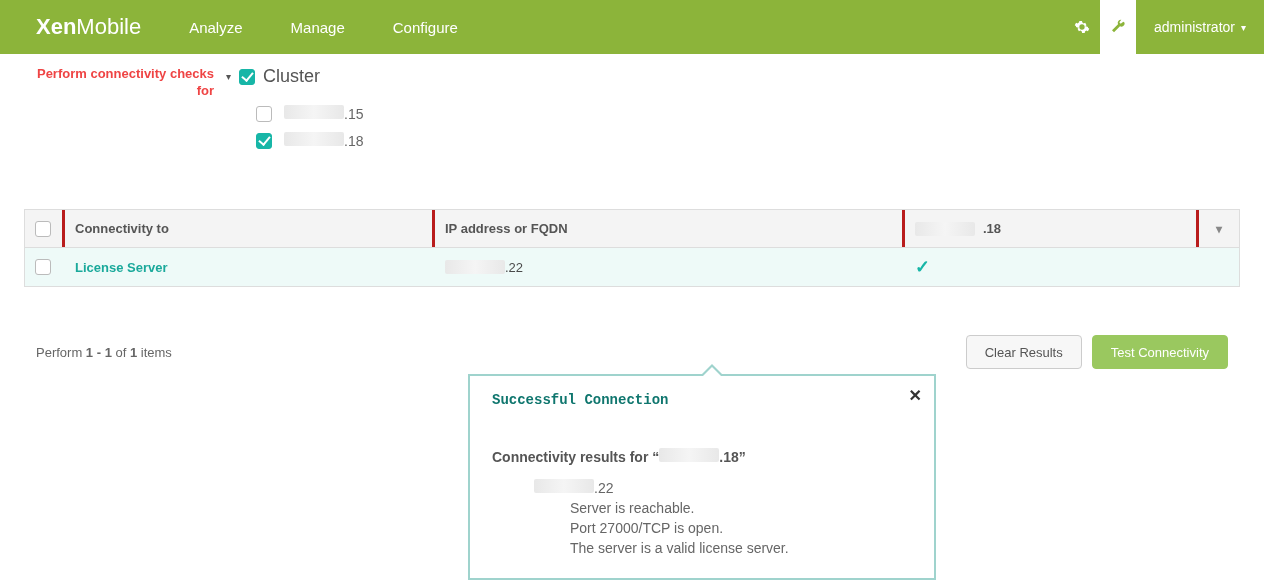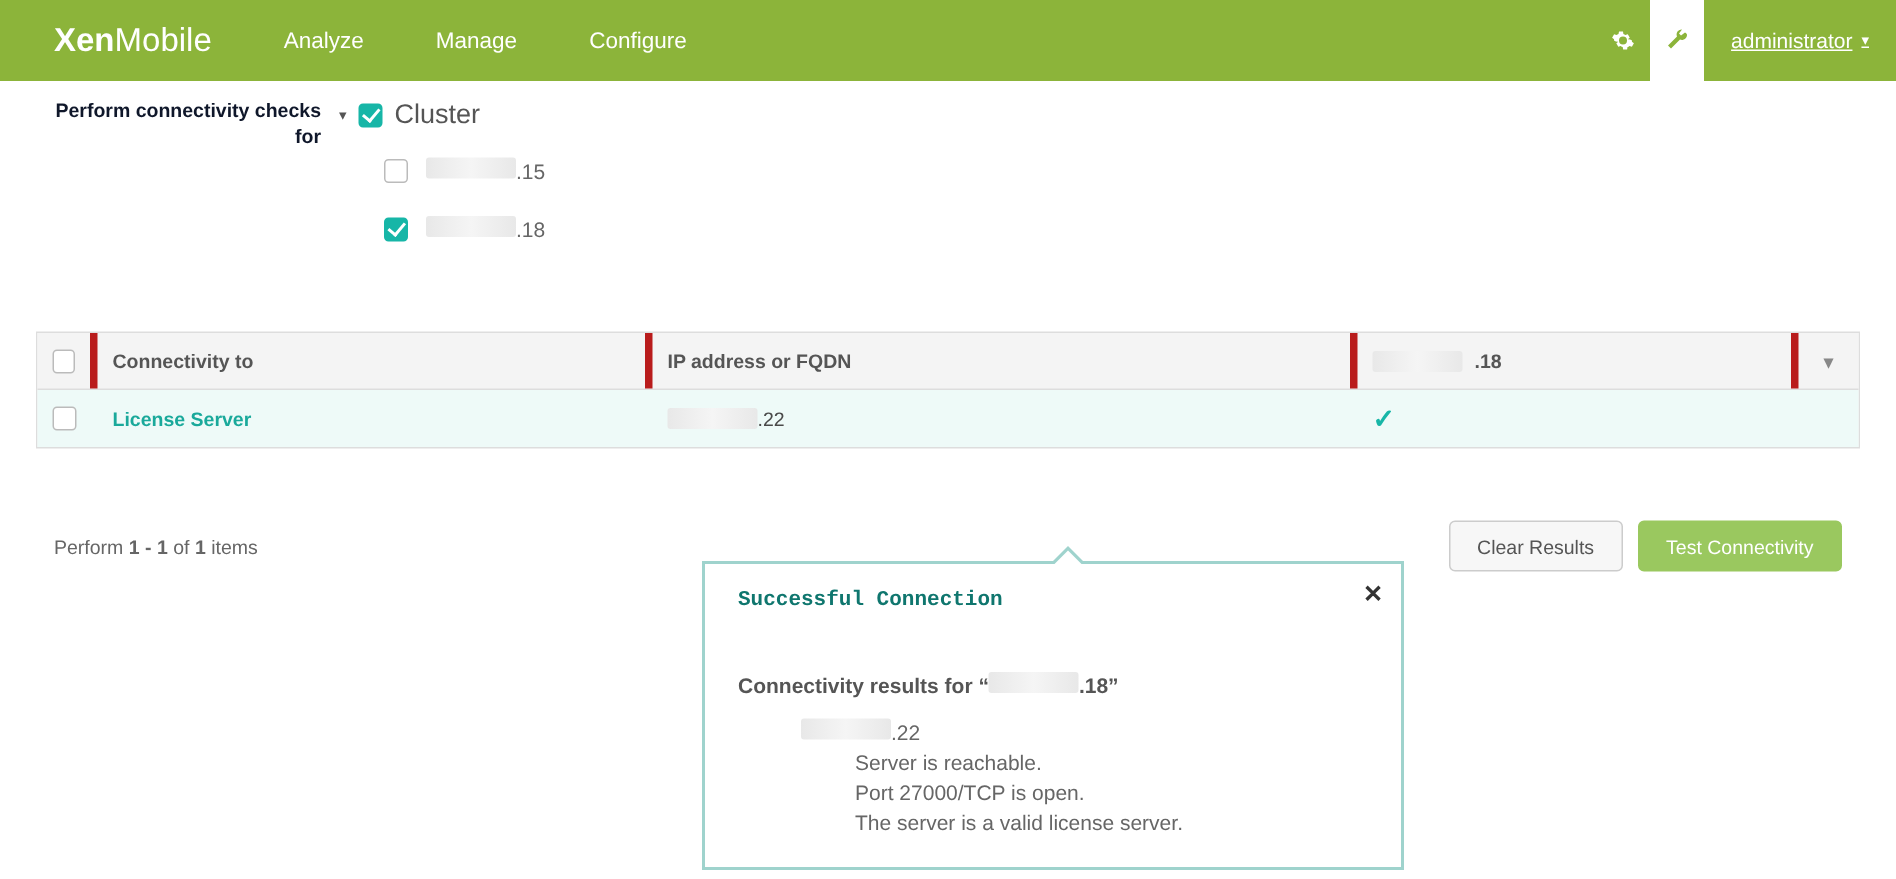--- a/index.html
+++ b/index.html
@@ -8,40 +8,40 @@
   .topbar { background: #8cb43a; height: 54px; display: flex; align-items: center; color: #fff; padding-left: 12px; }
   .brand { font-size: 22px; padding: 0 24px; }
   .brand .light { font-weight: 300; }
   .brand .bold { font-weight: 700; }
   .nav { display: flex; gap: 48px; margin-left: 24px; font-size: 15px; }
   .nav-item { cursor: pointer; }
   .topbar-right { margin-left: auto; display: flex; align-items: center; height: 100%; }
   .icon-box { width: 36px; height: 54px; display:flex; align-items:center; justify-content:center; cursor:pointer; }
   .icon-box.active { background: #fff; color: #8cb43a; }
   .gear-icon, .wrench-icon { width: 16px; height: 16px; }
-  .user-menu { padding: 0 18px; font-size: 14px; cursor:pointer; display:flex; align-items:center; gap:6px;text-decoration:underline; }
+  .user-menu { padding: 0 18px; font-size: 14px; cursor:pointer; display:flex; align-items:center; gap:6px; }
   .chev { font-size: 10px; }
   
   .page { padding: 12px 24px; }
   .desc { font-size: 14px; color: #6a6a6a; margin-bottom: 14px; line-height: 1.5; }
   .checks-row { display:flex; align-items:flex-start; gap: 12px; }
-  .checks-label { font-size: 13px; font-weight: 600; color: #0f172a; width: 190px; text-align: right; line-height: 1.3; }
+  .checks-label { font-size: 13px; font-weight: 600; color: #ef4444; width: 190px; text-align: right; line-height: 1.3; }
   .cluster-head { display:flex; align-items:center; gap: 8px; font-size: 18px; color: #555; }
   .caret { font-size: 10px; color: #555; }
   .cb { width: 16px; height: 16px; border: 1px solid #bbb; border-radius: 3px; display:inline-flex; align-items:center; justify-content:center; background:#fff; }
   .cb.checked { background: #17b6a7; border-color:#17b6a7; }
   .cb.checked::after { content:""; width:5px; height:9px; border: solid #fff; border-width: 0 2px 2px 0; transform: rotate(40deg); margin-top:-2px; }
-  .node-list { margin-left: 30px; margin-top: 18px; display:flex; flex-direction:column; gap: 22px; }
+  .node-list { margin-left: 30px; margin-top: 18px; display:flex; flex-direction:column; gap: 10px; }
   .node { display:flex; align-items:center; gap: 12px; font-size: 14px; color:#666; }
   .blur { display:inline-block; width: 60px; height: 14px; background: linear-gradient(90deg,#e8e8e8,#f5f5f5,#e8e8e8); border-radius:2px; }
   
   .table-wrap { margin-top: 60px; border: 1px solid #ddd; }
   .thead, .trow { display:grid; grid-template-columns: 40px 370px 470px 1fr 40px; align-items:center; }
   .thead { background: #f4f4f4; border-bottom:1px solid #ddd; height: 38px; font-size: 13px; font-weight: 600; color:#555; }
-  .thead .cell { padding: 0 10px; border-right:5px solid #b91c1c; height:100%; display:flex; align-items:center; }
+  .thead .cell { padding: 0 10px; border-right:3px solid #b91c1c; height:100%; display:flex; align-items:center; }
   .thead .cell:last-child { border-right:none; justify-content:center; }
   .thead .drop-cell { display:flex; align-items:center; gap:8px; }
   .trow { height: 38px; font-size: 13px; background: #eefaf8; }
   .trow .cell { padding: 0 10px; height:100%; display:flex; align-items:center; }
   .link { color: #1aa99b; font-weight: 600; cursor:pointer; }
   .checkmark { color: #17b6a7; font-size: 18px; font-weight:bold; }
   .dropdown-arrow { color:#888; font-size:12px; }
   
   .footer-row { display:flex; align-items:center; margin-top: 48px; padding: 0 12px; }
   .showing { font-size: 13px; color:#666; }

